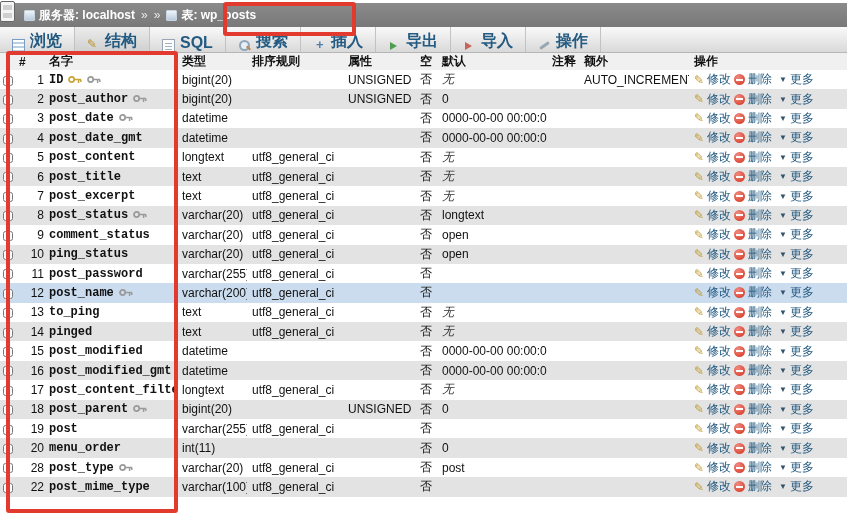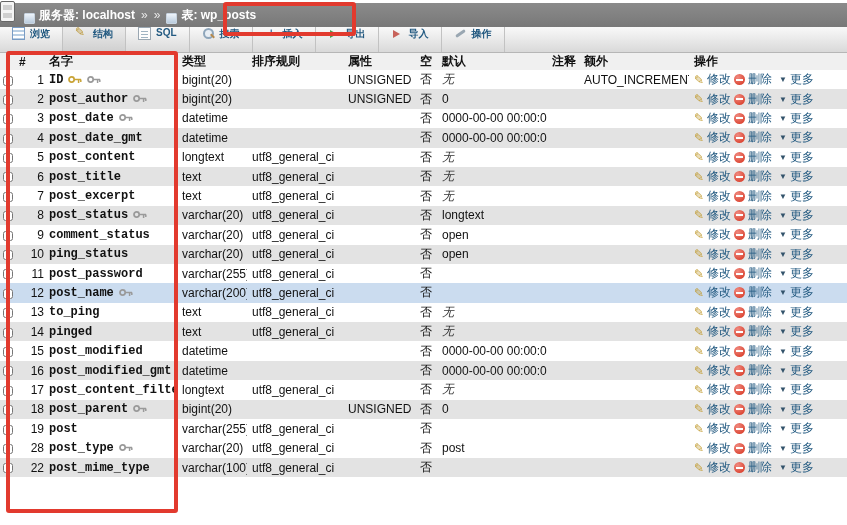--- a/index.html
+++ b/index.html
@@ -4,38 +4,38 @@
 <style>
   * { margin:0; padding:0; box-sizing:border-box; }
   html,body { background:#fff; }
   body { font-family:"Liberation Sans","DejaVu Sans",sans-serif; }
   .screen { position:relative; width:847px; height:525px; background:#fff; overflow:hidden; }
 
   
   .crumbbar { position:absolute; left:0; top:3px; width:847px; height:24px;
     background:linear-gradient(#8b8b8b,#787878); color:#fff; display:flex;
     align-items:center; font-size:12px; font-weight:bold; padding-left:24px; gap:6px; }
-  .crumb { display:flex; align-items:flex-end; gap:4px; white-space:nowrap; }
+  .crumb { display:flex; align-items:center; gap:4px; white-space:nowrap; }
   .sep { color:#e8e8e8; font-weight:normal; }
   .win-icon { position:absolute; left:0; top:1px; width:15px; height:21px;
     background:#f4f4f4; border:1px solid #666; border-radius:2px; z-index:5; }
   .win-icon::after { content:""; position:absolute; left:2px; top:3px; width:9px; height:5px;
     background:#cfcfcf; box-shadow:0 8px 0 #cfcfcf; }
   .bicon { display:inline-block; width:11px; height:11px; border:1px solid #c8d4e0;
     background:linear-gradient(#eef4fa,#b9cbdd); border-radius:1px; }
   .bicon.db { border-radius:4px 4px 2px 2px; }
   .censored { display:inline-block; width:66px; height:13px; border-radius:2px;
     background:linear-gradient(90deg,#9a9a9a,#848484 30%,#939393 60%,#7f7f7f);
     filter:blur(1px); }
 
   
   .tabbar { position:absolute; left:0; top:27px; width:847px; height:26px;
     background:linear-gradient(#f9f9f9,#d9d9d9); border-bottom:1px solid #b6b6b6;
     display:flex; align-items:stretch; }
-  .tab { display:flex; align-items:flex-start; gap:5px; padding:0 12px; font-size:10px;
+  .tab { display:flex; align-items:flex-end; gap:5px; padding:0 12px; font-size:16px;
     font-weight:bold; color:#235a81; border-right:1px solid #c2c2c2; cursor:pointer; }
   .tab.active { background:linear-gradient(#ececec,#cfcfcf); }
   .ticon { display:inline-block; width:13px; height:13px; position:relative; }
   .ticon.grid { border:1px solid #7a9cc4;
     background:repeating-linear-gradient(#fff,#fff 2px,#b9cfe4 2px,#b9cfe4 4px); }
   .ticon.page { border:1px solid #9aa7b2; background:#fdfdfd; }
   .ticon.page::after { content:""; position:absolute; left:2px; top:3px; width:7px; height:1px;
     background:#9fb3c2; box-shadow:0 3px 0 #9fb3c2, 0 6px 0 #9fb3c2; }
   .ticon.mag { }
   .ticon.mag::before { content:""; position:absolute; left:1px; top:1px; width:7px; height:7px;
@@ -601,20 +601,42 @@
             <span class="actwrap">
               <span class="pencil">✎</span>
               <a class="actlink">修改</a>
               <span class="delicon"></span>
               <a class="actlink">删除</a>
               <span class="caret">▼</span>
               <a class="actlink">更多</a>
             </span>
           </td>
         </tr>
+        <tr class="r-even">
+          <td class="c-check"><input type="checkbox" style=""></td>
+          <td class="c-num">20</td>
+          <td class="c-name"><span>menu_order</span></td>
+          <td class="c-type">int(11)</td>
+          <td class="c-collation"></td>
+          <td class="c-attributes"></td>
+          <td class="c-null">否</td>
+          <td class="c-default">0</td>
+          <td class="c-comment"></td>
+          <td class="c-extra"></td>
+          <td class="c-actions">
+            <span class="actwrap">
+              <span class="pencil">✎</span>
+              <a class="actlink">修改</a>
+              <span class="delicon"></span>
+              <a class="actlink">删除</a>
+              <span class="caret">▼</span>
+              <a class="actlink">更多</a>
+            </span>
+          </td>
+        </tr>
         <tr class="r-odd">
           <td class="c-check"><input type="checkbox" style=""></td>
           <td class="c-num">28</td>
           <td class="c-name"><span>post_type</span><svg width="14" height="9" viewBox="0 0 14 9" class="keyicon">
               <circle cx="3.6" cy="4.5" r="2.6" fill="none" stroke="#9a9a9a" stroke-width="1.7"></circle>
               <path d="M6.4 4.5 H13 M10.6 4.5 V8 M12.8 4.5 V7" stroke="#9a9a9a" stroke-width="1.5" fill="none"></path>
             </svg></td>
           <td class="c-type">varchar(20)</td>
           <td class="c-collation">utf8_general_ci</td>
           <td class="c-attributes"></td>

